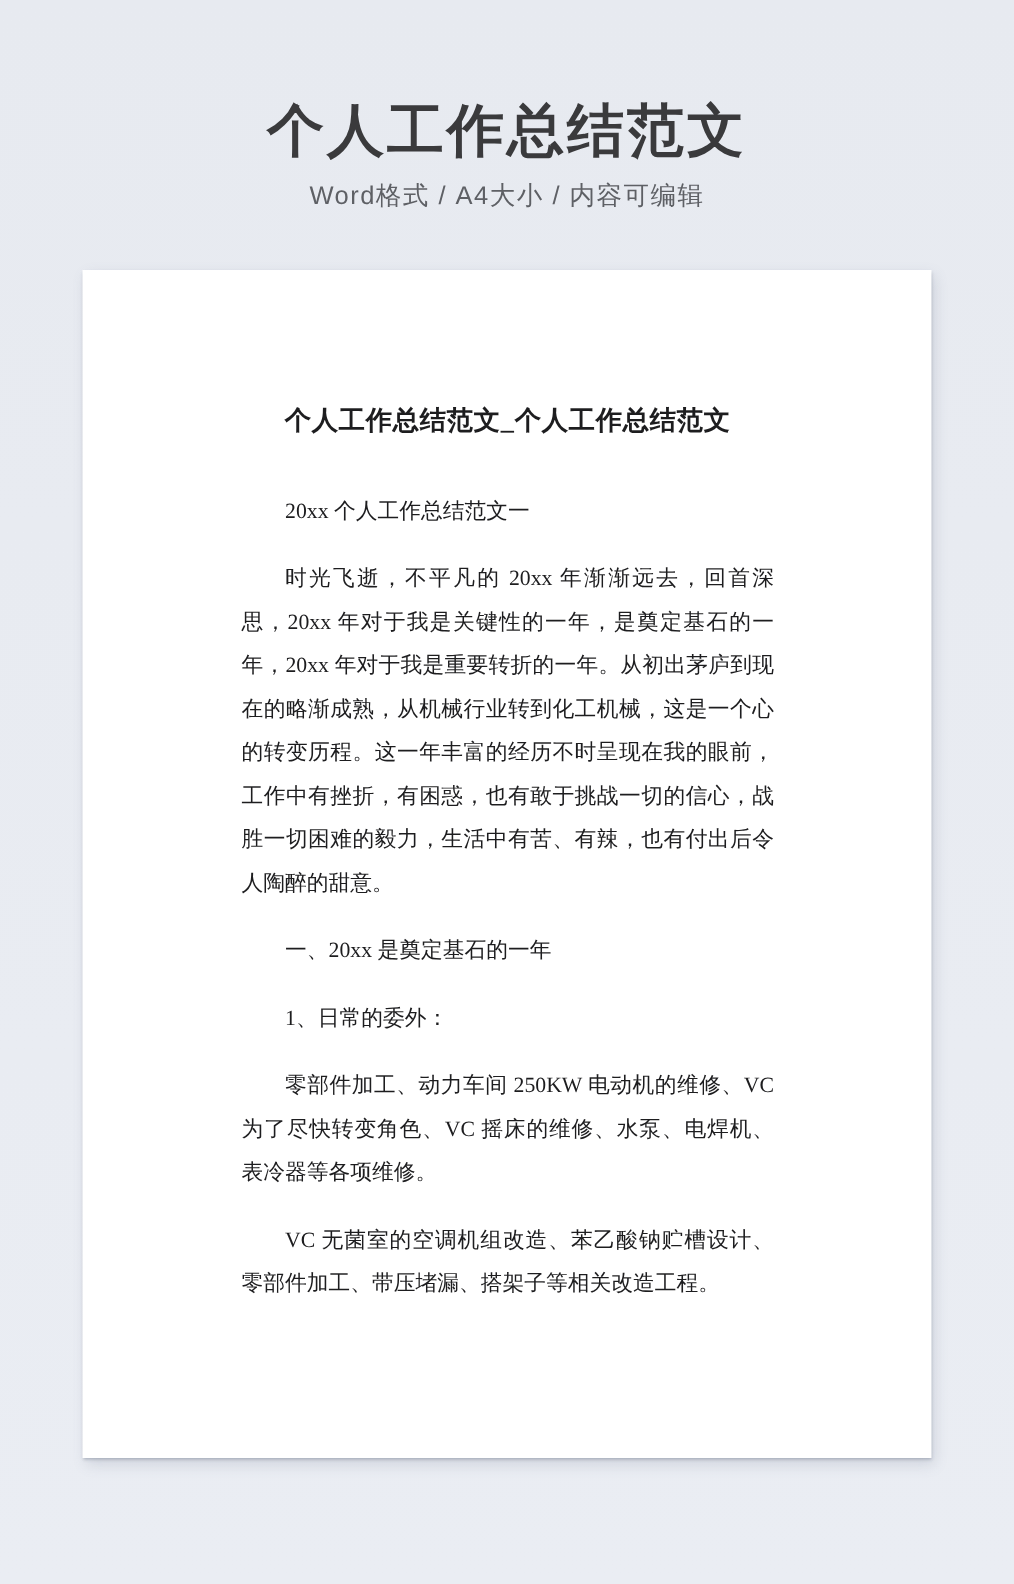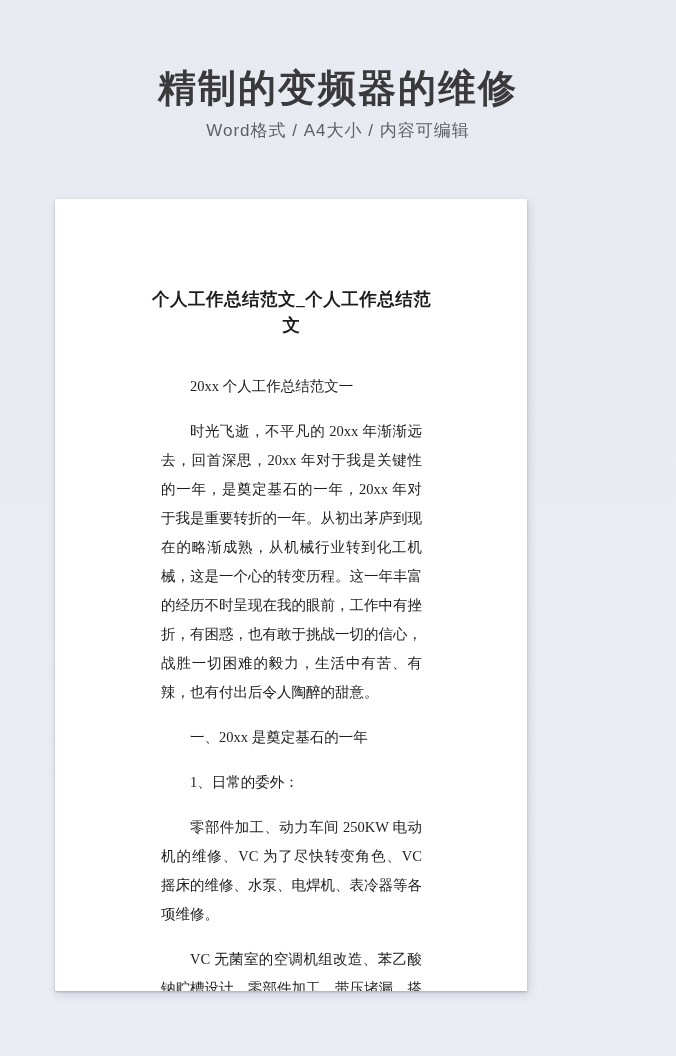--- a/index.html
+++ b/index.html
@@ -36,22 +36,22 @@
     margin-top: 7px;
     font-size: 17px;
     line-height: 28px;
     font-weight: 400;
     letter-spacing: 1px;
     color: var(--header-subtitle-color);
   }
   .paper {
     position: absolute;
     left: 55px;
-    top: 199px;
-    width: 472px;
+    top: 180px;
+    width: 566px;
     height: 792px;
     background: var(--paper-color);
     box-shadow: 0 1px 2px rgba(96, 106, 128, 0.40),
                 2px 4px 9px rgba(96, 106, 128, 0.20);
   }
   .paper-inner {
     padding: 87px 89px 0 90px;
     height: 100%;
     overflow: hidden;
   }
@@ -72,21 +72,21 @@
     color: var(--doc-text-color);
     text-align: justify;
     text-indent: 2em;
     margin: 16px;
   }
 </style>
 </head>
 <body>
 
 <div class="header">
-  <h1 class="header-title">精制的变频器的维修</h1>
+  <h1 class="header-title">个人工作总结范文</h1>
   <div class="header-subtitle">Word格式 / A4大小 / 内容可编辑</div>
 </div>
 
 <div class="paper">
   <div class="paper-inner">
     <h2 class="doc-title">个人工作总结范文_个人工作总结范文</h2>
     <div class="doc-body">
       <p>20xx 个人工作总结范文一</p>
       <p>时光飞逝，不平凡的 20xx 年渐渐远去，回首深思，20xx 年对于我是关键性的一年，是奠定基石的一年，20xx 年对于我是重要转折的一年。从初出茅庐到现在的略渐成熟，从机械行业转到化工机械，这是一个心的转变历程。这一年丰富的经历不时呈现在我的眼前，工作中有挫折，有困惑，也有敢于挑战一切的信心，战胜一切困难的毅力，生活中有苦、有辣，也有付出后令人陶醉的甜意。</p>
       <p>一、20xx 是奠定基石的一年</p>

